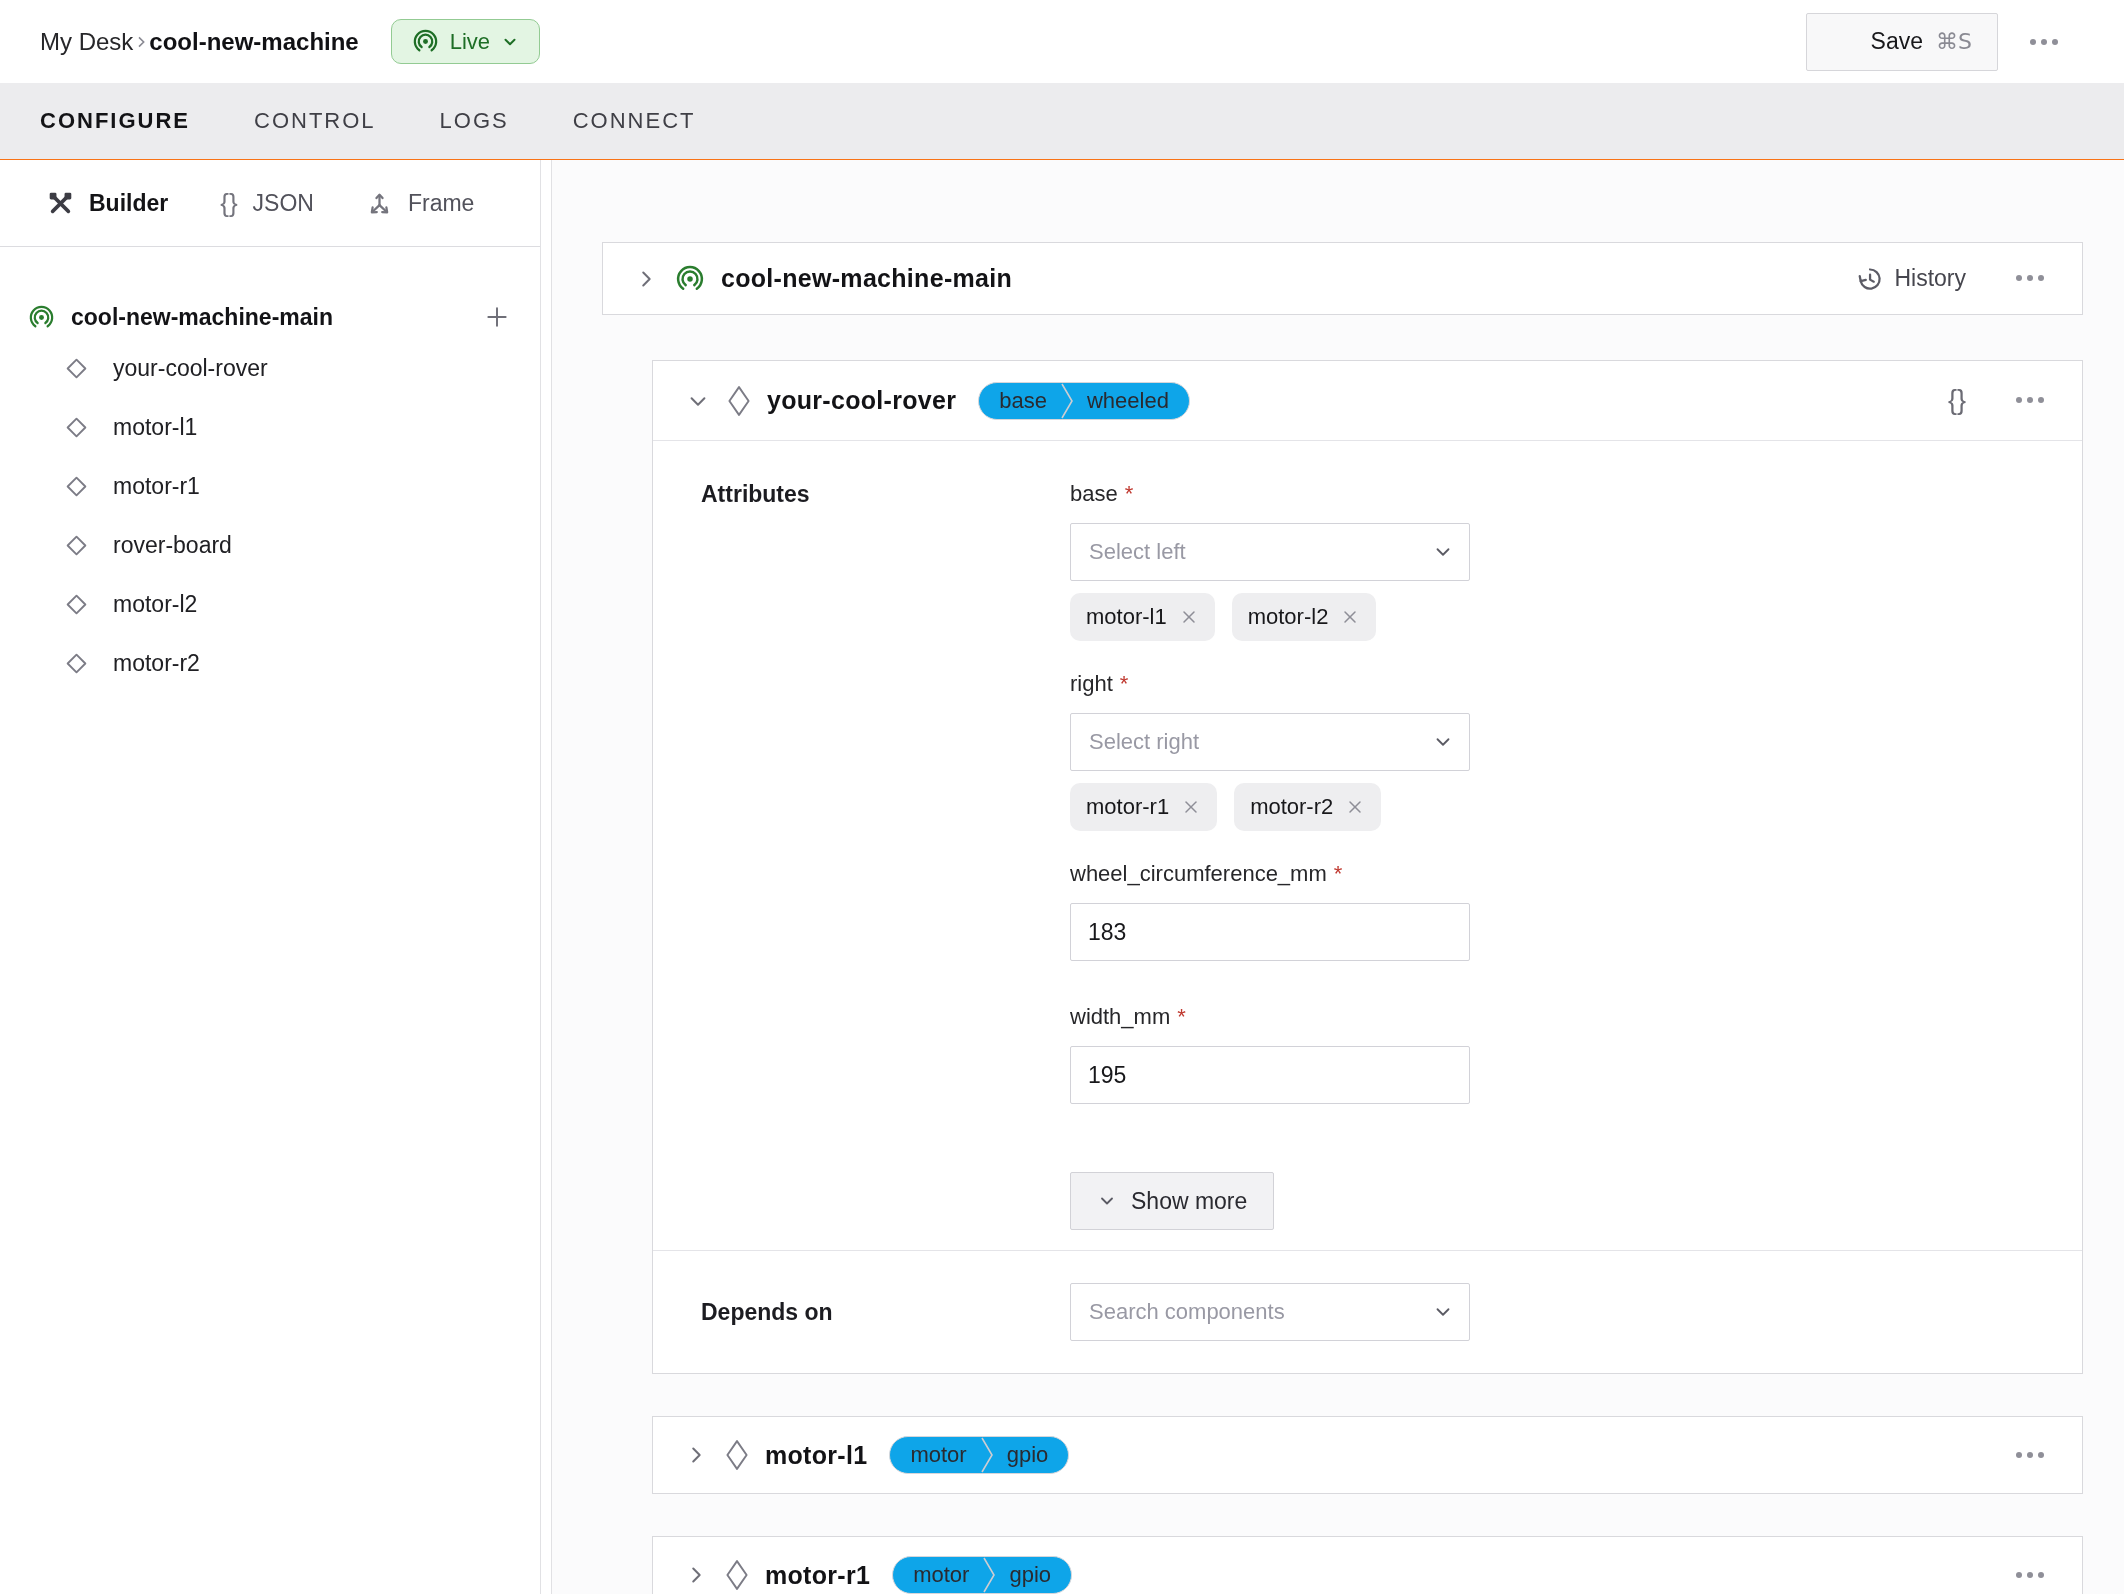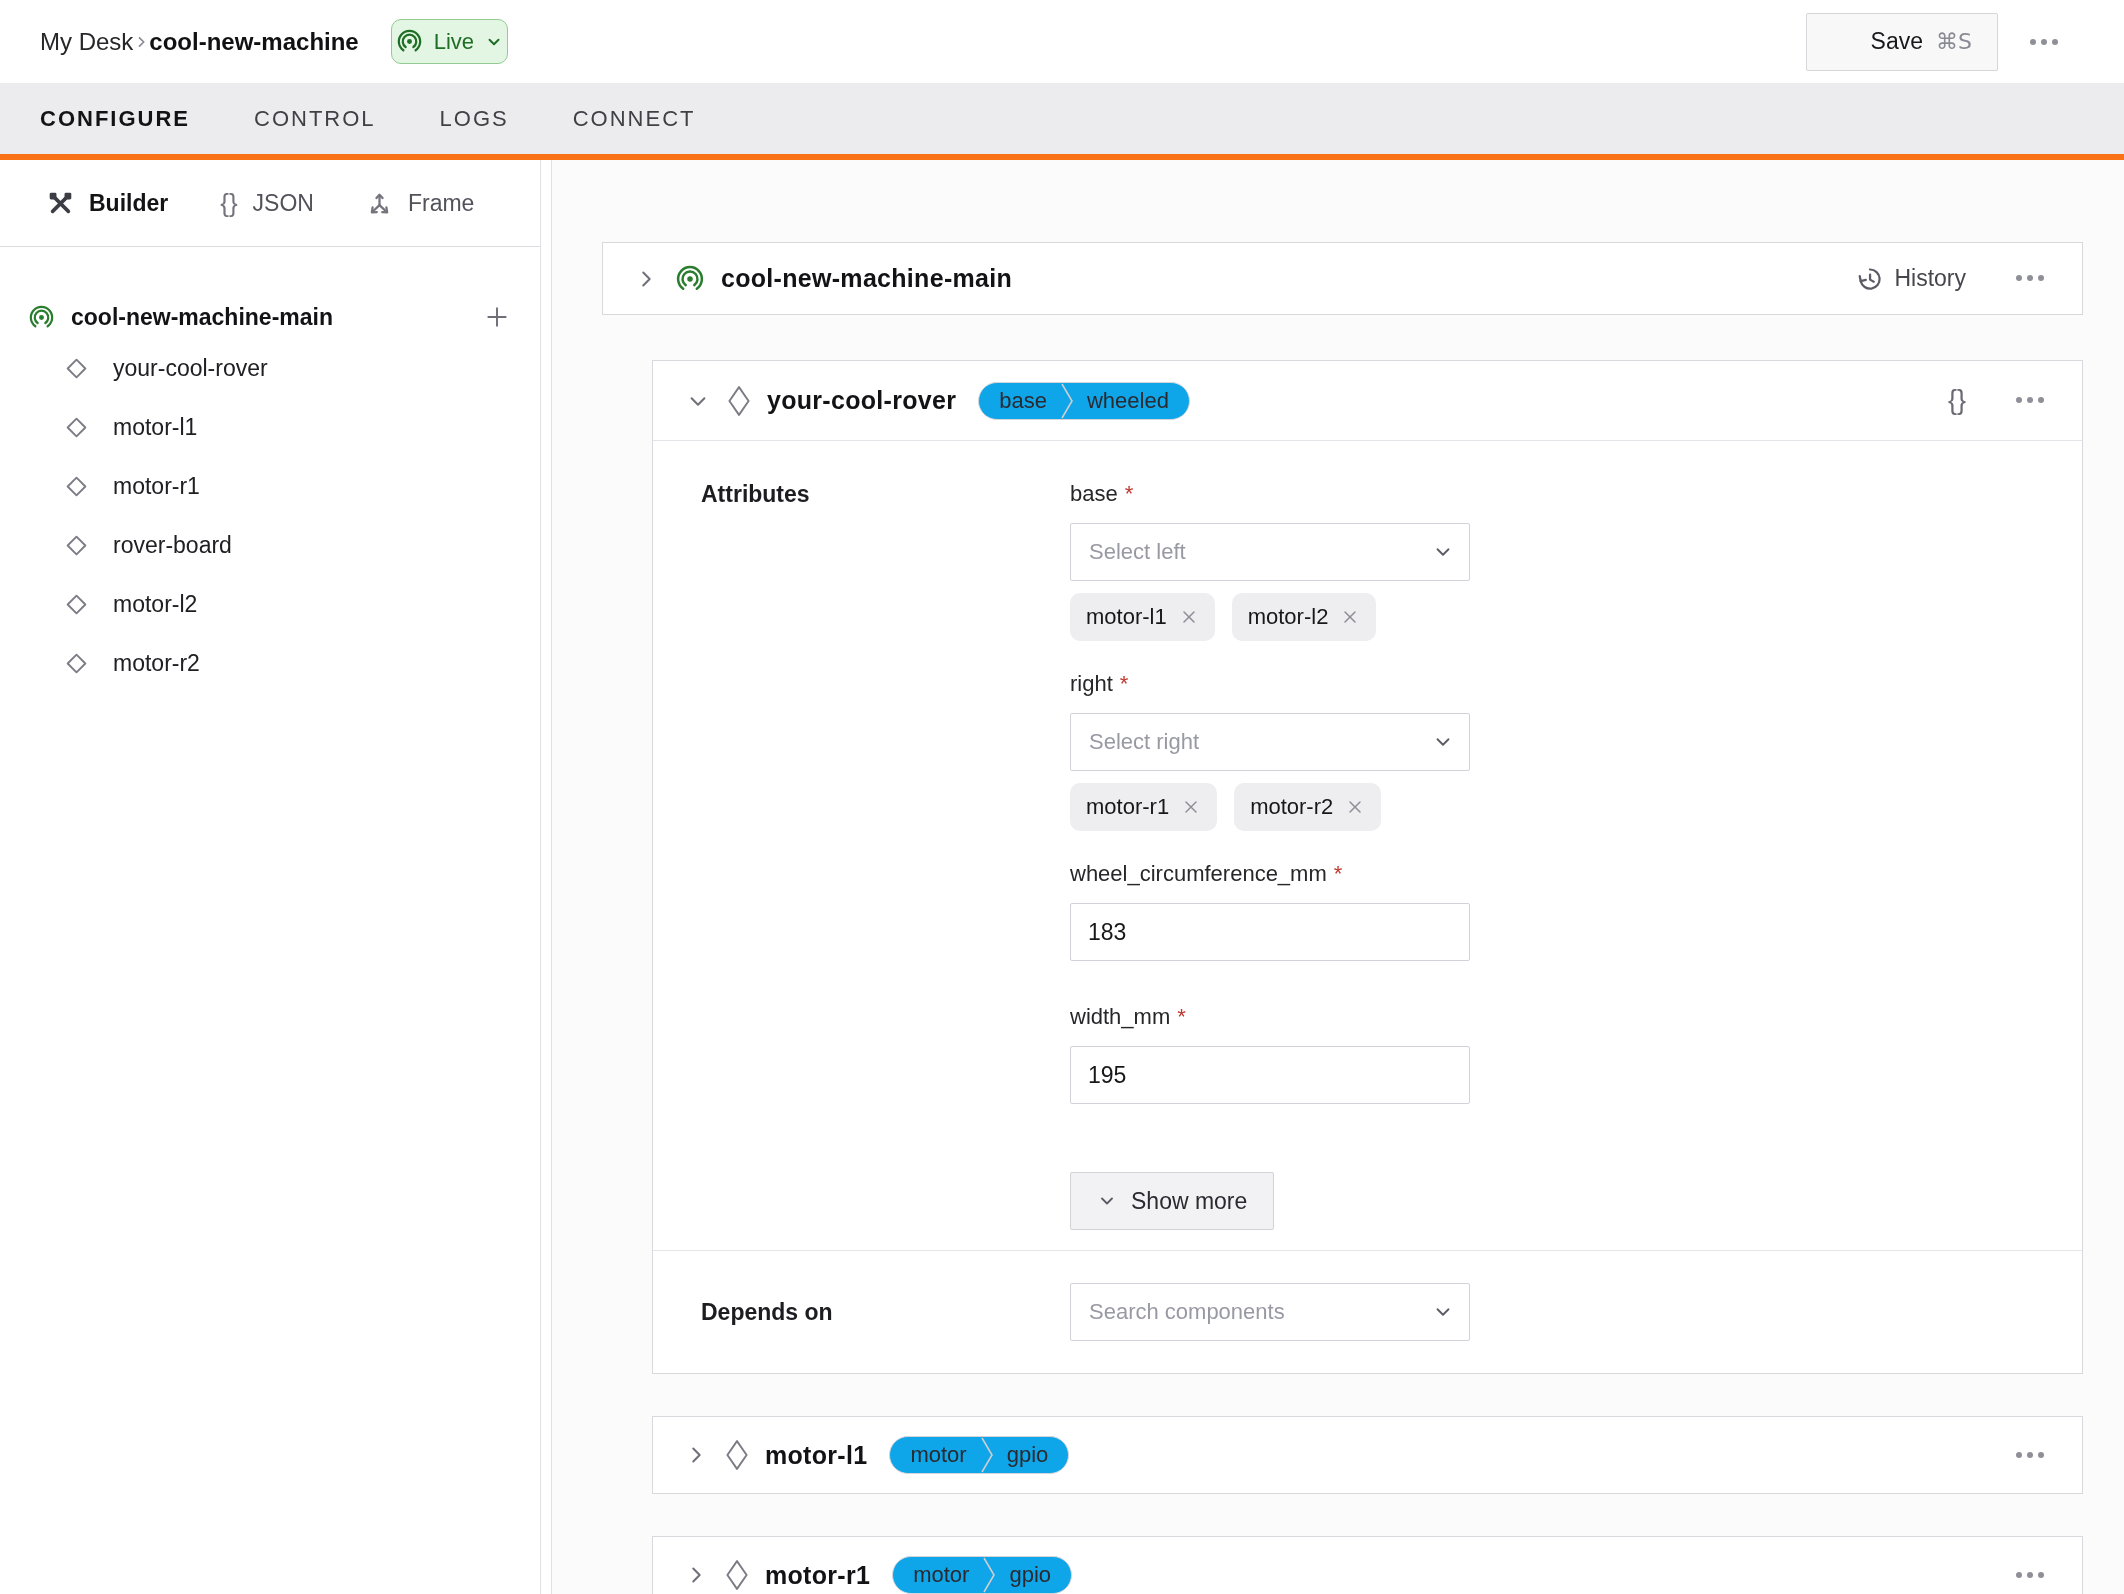--- a/index.html
+++ b/index.html
@@ -7,32 +7,32 @@
   body { font-family: "Liberation Sans", sans-serif; color:#1c1c21; }
   .app { position:relative; width:2124px; height:1594px; background:#fff; overflow:hidden; }
 
   
   .topbar { height:83px; display:flex; align-items:center; padding:0 56px 0 40px; background:#fff; }
   .crumb { display:flex; align-items:center; font-size:24px; color:#27272a; }
   .crumb .root { font-weight:400; }
   .crumb .sep { display:flex; color:#8a8a93; }
   .crumb .machine { font-weight:700; color:#111114; }
   .live-badge { margin-left:32px; height:45px; display:inline-flex; align-items:center; gap:11px;
-    padding:0 4px; background:#e3f5e3; border:1.5px solid #93cb93; border-radius:10px; color:#1e6e26; }
+    padding:0 20px; background:#e3f5e3; border:1.5px solid #93cb93; border-radius:10px; color:#1e6e26; }
   .live-badge .lbl { font-size:22px; font-weight:500; }
   .spacer { flex:1; }
   .save-btn { height:58px; display:inline-flex; align-items:center; gap:13px; padding:0 25px;
     background:#f8f8f9; border:1px solid #d6d6da; border-radius:2px; cursor:pointer; }
   .save-btn .s { font-size:23px; color:#18181b;margin-left:39px; }
   .save-btn .k { font-size:22px; color:#8a8a93; font-family:"DejaVu Sans", sans-serif; }
   .dots { display:inline-flex; gap:5px; align-items:center; padding:10px; margin-left:22px; cursor:pointer; }
   .dots i { width:6px; height:6px; border-radius:50%; background:#8f8f98; }
 
   
-  .tabbar { height:77px; background:#ececee; border-bottom:6px solid #f97316; display:flex; align-items:center;
+  .tabbar { height:77px; background:#ececee; border-bottom:1px solid #f97316; display:flex; align-items:center;
     padding:1px 40px; gap:64px; }
   .tab { font-size:22px; letter-spacing:2px; color:#3f3f46; cursor:pointer; }
   .tab.active { font-weight:700; color:#131316; }
 
   
   .bodyrow { display:flex; height:1434px; }
   .sidebar { width:541px; border-right:1px solid #e1e1e4; background:#fff; }
   .gutter { width:11px; border-right:1px solid #e1e1e4; background:#fff; }
   .content { flex:1; background:#fbfbfc; padding:82px 41px 0 50px; overflow:hidden; }
 

